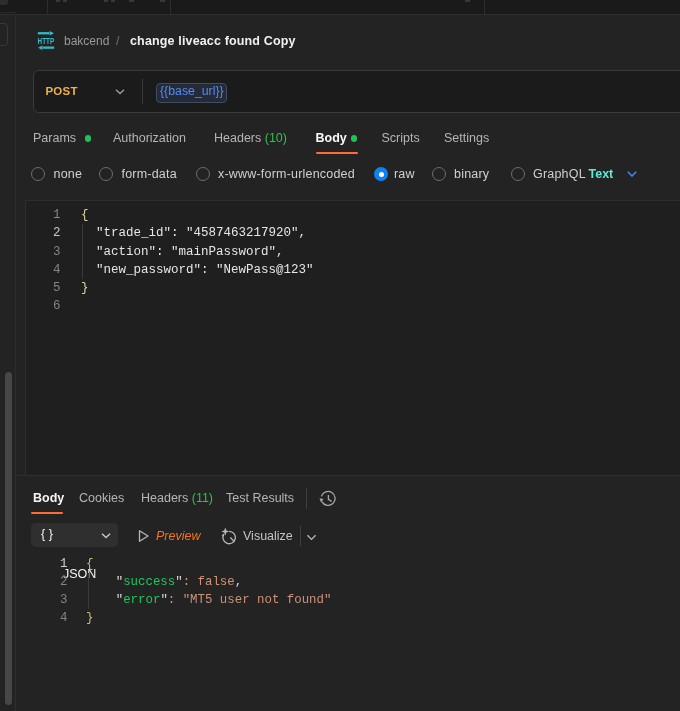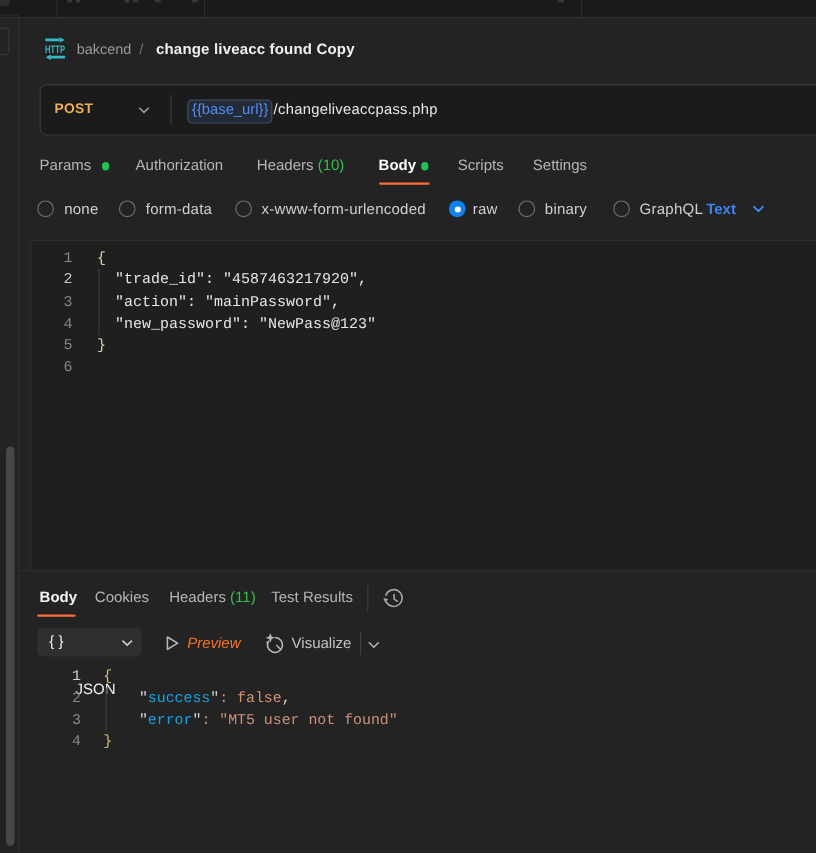--- a/index.html
+++ b/index.html
@@ -29,21 +29,21 @@
 
 .rtab { position:absolute; top:131px; height:15px; line-height:15px; font-size:12.5px; color:#b5b5b5; }
 .dot { position:absolute; top:135.3px; width:6.5px; height:6.5px; border-radius:50%; background:#1fc254; }
 #tab-body { color:#fafafa; font-weight:700; }
 #underline1 { position:absolute; left:315.5px; top:151.8px; width:42px; height:2.4px; background:#ff6c37; border-radius:1px; }
 
 .radio { position:absolute; top:167px; width:14px; height:14px; border:1.5px solid #6e6e6e; border-radius:50%; }
 .radio.sel { border:none; background:#0d82f0; }
 .radio.sel::after { content:""; position:absolute; left:4.5px; top:4.5px; width:5px; height:5px; border-radius:50%; background:#fff; }
 .rlabel { position:absolute; top:167px; height:14px; line-height:14px; font-size:12.5px; color:#d0d0d0; letter-spacing:0.2px; }
-#texsel { position:absolute; left:588.5px; top:167px; height:14px; line-height:14px; font-size:12.5px; font-weight:700; color:#3b82f6; }
+#texsel { position:absolute; left:588.5px; top:167px; height:14px; line-height:14px; font-size:12.5px; font-weight:700; color:#5eead4; }
 
 #reqed { position:absolute; left:25px; top:200px; width:655px; height:275px; background:#1f1f1f; border-left:1px solid #2d2d2d; border-top:1px solid #2d2d2d; }
 .ln { position:absolute; width:34.5px; text-align:right; font-family:"Liberation Mono",monospace; font-size:12.5px; color:#858585; line-height:18px; }
 .cl { position:absolute; left:54.9px; font-family:"Liberation Mono",monospace; font-size:12.5px; color:#e6e6e6; line-height:18px; white-space:pre; }
 #reqguide { position:absolute; left:56px; top:23.3px; width:1px; height:54.4px; background:#3a3a3a; }
 .br { color:#ded1a4; }
 .br2 { color:#d3ba72; }
 
 #respsep { position:absolute; left:16px; top:475px; width:664px; height:1px; background:#2e2e2e; }
 .stab { position:absolute; top:491px; height:15px; line-height:15px; font-size:12.5px; color:#b5b5b5; }
@@ -54,21 +54,21 @@
 #jsonbtn { position:absolute; left:31px; top:523px; width:87px; height:23.5px; background:#2f2f2f; border-radius:4.5px; }
 #jsonbtn .b1 { position:absolute; left:10px; top:0; height:23.5px; line-height:23.5px; font-size:12.5px; color:#f2f2f2; }
 #jsonbtn .b2 { position:absolute; left:32px; top:0; height:23.5px; line-height:23.5px; font-size:12.5px; color:#f2f2f2;margin-top:40px; }
 #previewtx { position:absolute; left:156px; top:529px; height:14px; line-height:14px; font-size:12.5px; color:#f97316;font-style:italic; }
 #visualtx { position:absolute; left:243px; top:529px; height:14px; line-height:14px; font-size:12.5px; color:#c4c4c4; }
 #rdiv2 { position:absolute; left:300px; top:526px; width:1px; height:20px; background:#3f3f3f; }
 
 .ln2 { position:absolute; width:41.5px; text-align:right; font-family:"Liberation Mono",monospace; font-size:12.4px; color:#858585; line-height:18px; }
 .cl2 { position:absolute; left:86px; font-family:"Liberation Mono",monospace; font-size:12.4px; color:#d4d4d4; line-height:18px; white-space:pre; }
 #respguide { position:absolute; left:88px; top:573px; width:1px; height:36px; background:#3a3a3a; }
-.k { color:#0ea5e9; }
+.k { color:#22c55e; }
 .q { color:#d8d8d8; }
 .c { color:#d19a66; }
 .s { color:#ce9178; }
 .v { color:#d29474; }
 svg { display:block; }
 </style>
 </head>
 <body>
 
 <div id="topbar">
@@ -105,21 +105,20 @@
 <div id="title">change liveacc found Copy</div>
 
 <div id="urlbar">
   <div id="post">POST</div>
   <svg id="postchev" width="10" height="6" viewBox="0 0 10 6">
       <path d="M1,0.8 L5,4.6 L9,0.8" stroke="#9b9b9b" stroke-width="1.4" fill="none"></path>
     </svg>
   <div id="bardiv"></div>
   <div id="pill"></div>
   <div id="pilltext">{{base_url}}</div>
-  <div id="path">/changeliveaccpass.php</div>
 </div>
 
 <div class="rtab" style="left:33px">Params</div>
 <div class="dot" style="left:84.5px"></div>
 <div class="rtab" style="left:113px">Authorization</div>
 <div class="rtab" style="left:214px">Headers <span class="grn">(10)</span></div>
 <div class="rtab" id="tab-body" style="left:315.5px">Body</div>
 <div class="dot" style="left:350.5px"></div>
 <div class="rtab" style="left:381.5px">Scripts</div>
 <div class="rtab" style="left:444px">Settings</div>

